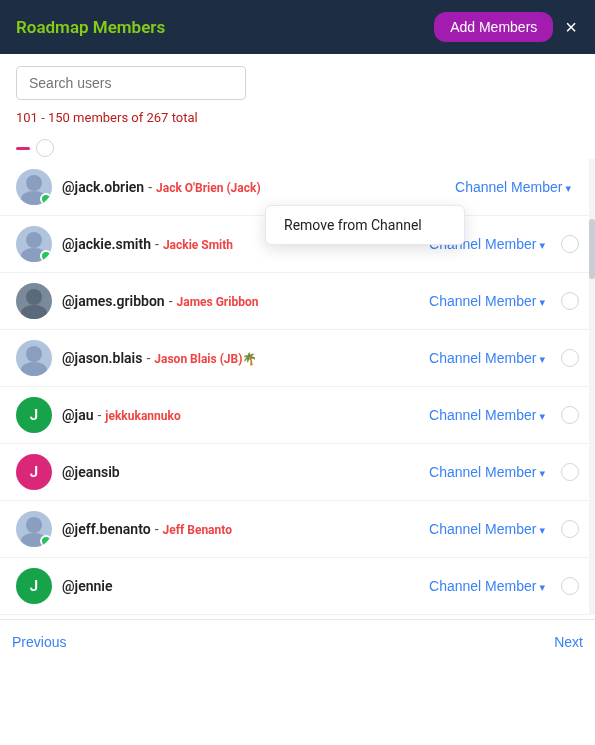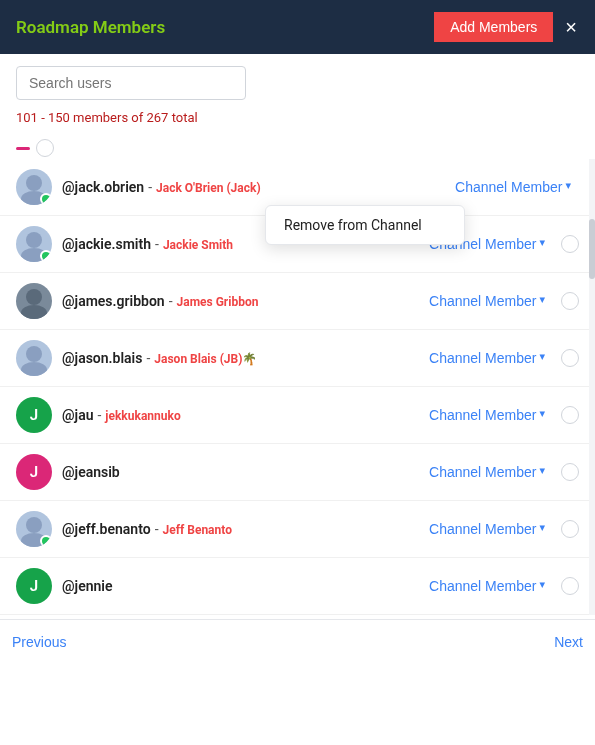--- a/index.html
+++ b/index.html
@@ -24,24 +24,24 @@
       font-size: 17px;
       font-weight: 600;
       color: #84cc16;
     }
     .header-actions {
       display: flex;
       align-items: center;
       gap: 10px;
     }
     .add-members-btn {
-      background: #ef4444;
+      background: #a21caf;
       color: #fff;
       border: none;
-      border-radius: 0;
+      border-radius: 12px;
       padding: 7px 16px;
       font-size: 14px;
       font-weight: 500;
       cursor: pointer;
     }
     .close-btn {
       background: transparent;
       border: none;
       color: #fff;
       font-size: 20px;
@@ -132,21 +132,21 @@
       font-weight: bold;
     }
 
     .channel-btn {
       color: #3b82f6;
       background: transparent;
       border: none;
       cursor: pointer;
       font-size: 14px;
       display: flex;
-      align-items: flex-start;
+      align-items: flex-end;
       gap: 3px;
       padding: 4px 8px;
       border-radius: 3px;
       white-space: nowrap;
     }
     .chevron {
       font-size: 11px;
       color: #3b82f6;
     }
 

